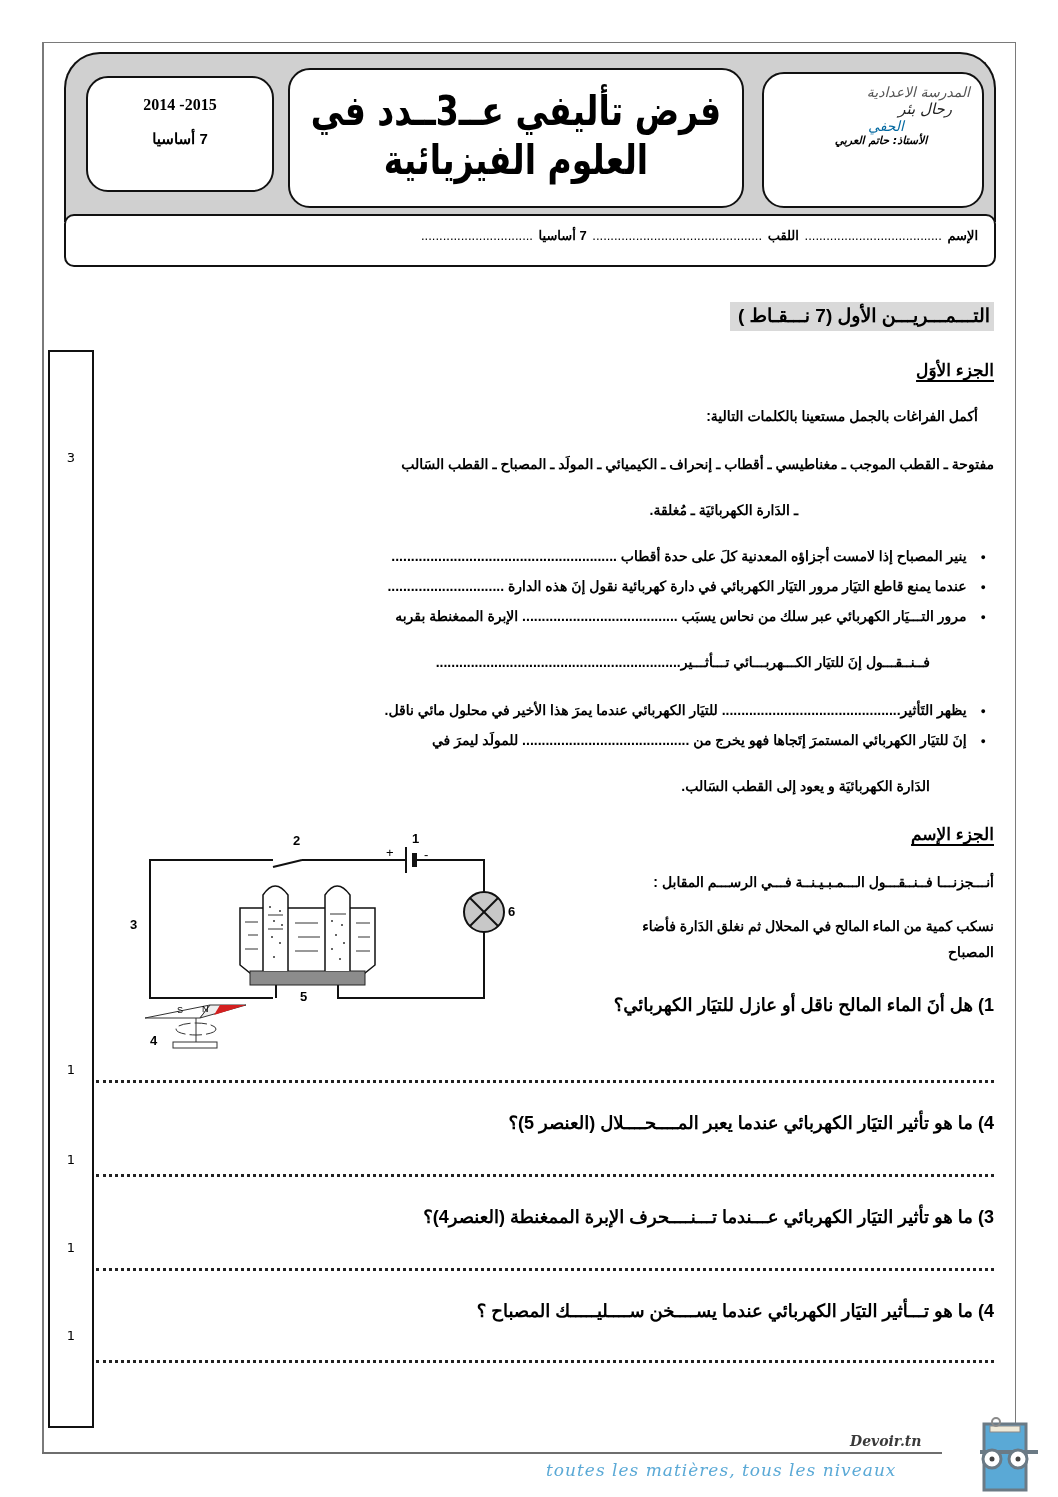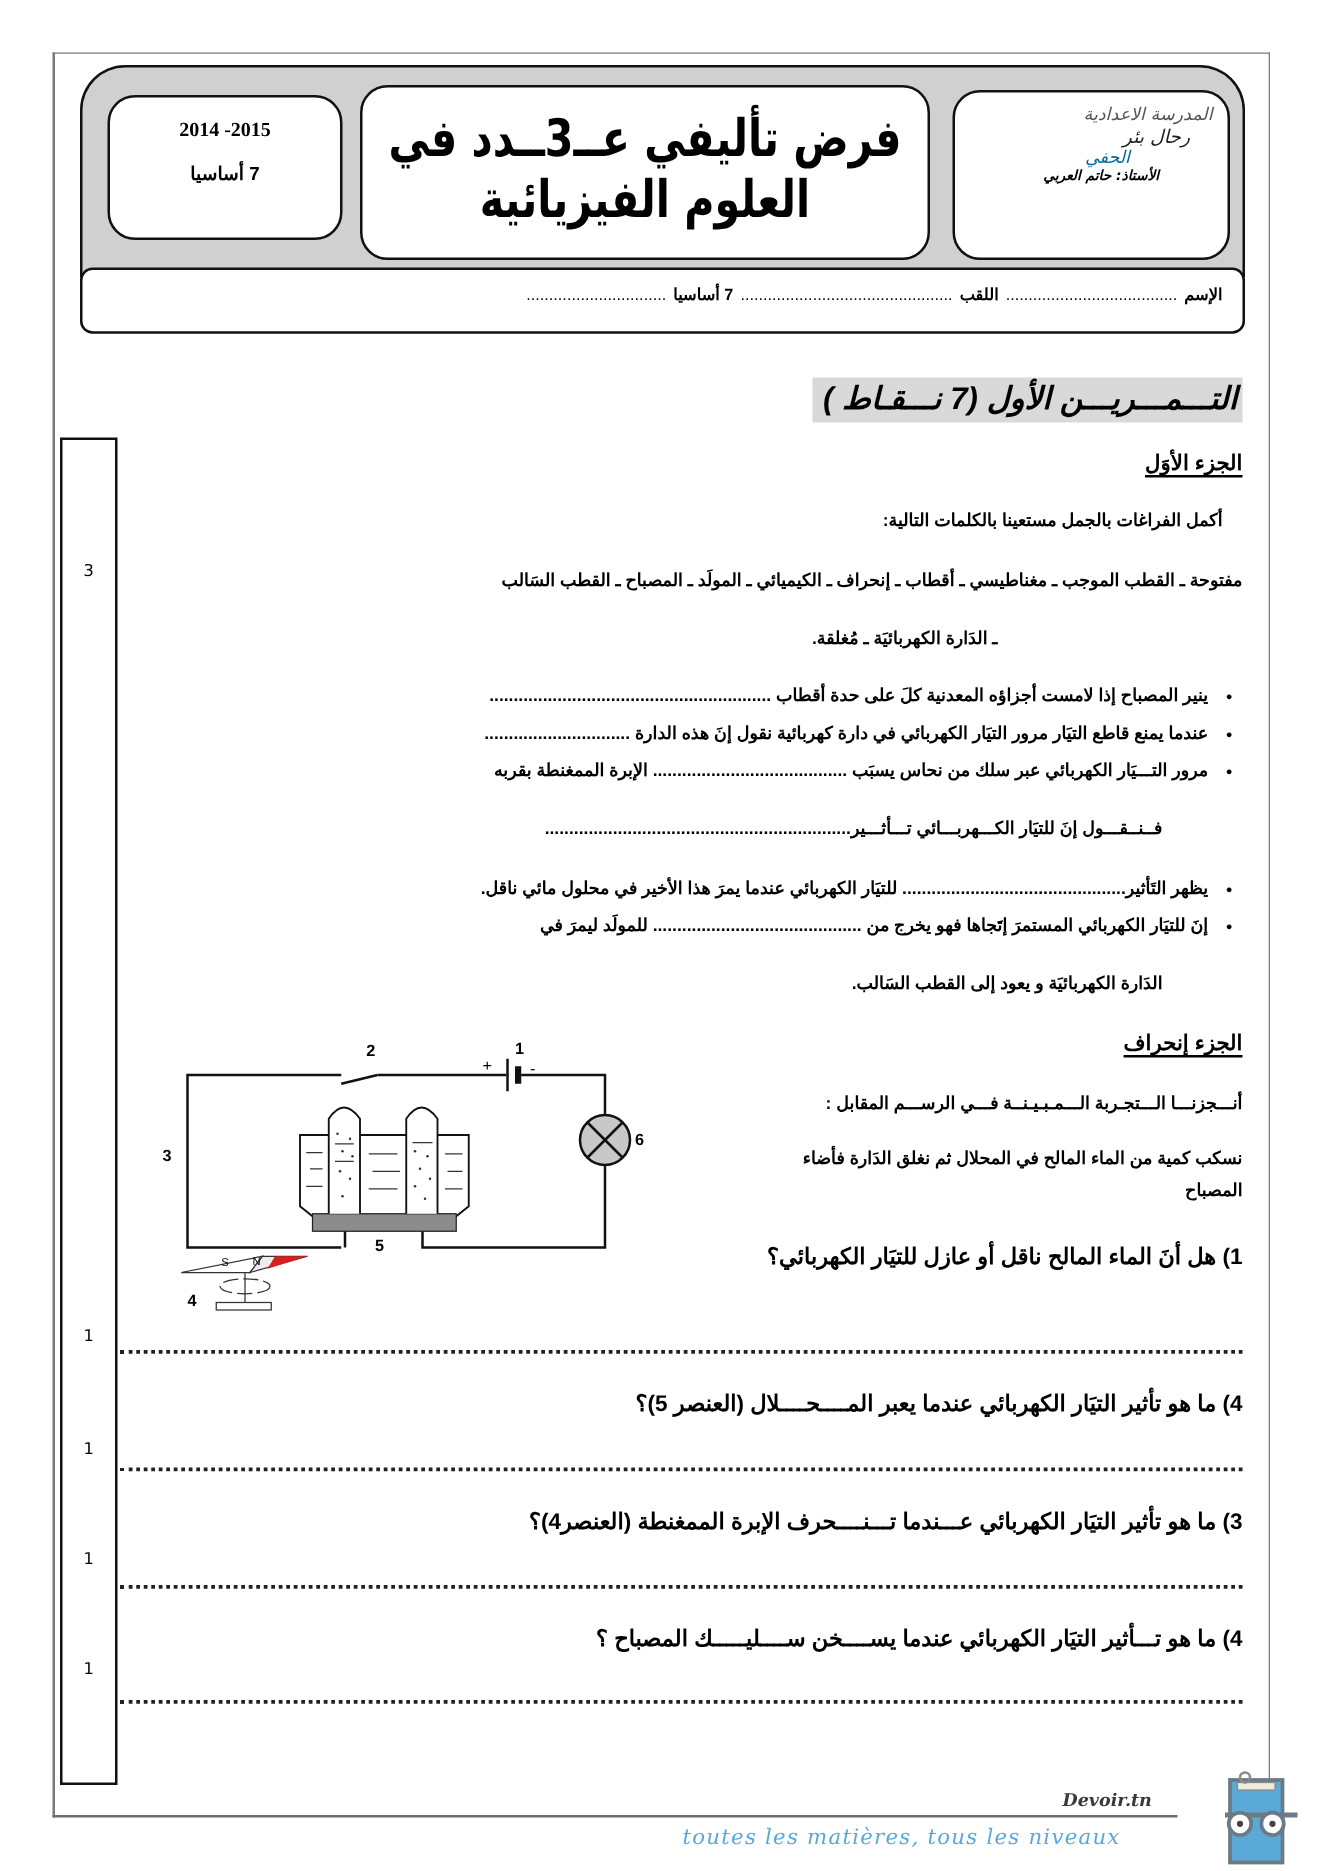--- a/index.html
+++ b/index.html
@@ -33,21 +33,21 @@
     font-family: "Liberation Sans", sans-serif; font-weight: bold; font-size: 13px; white-space: nowrap; }
   .name-bar span { margin-left: 2px; }
   .dots { font-weight: normal; letter-spacing: 0px; }
 
   
   .score-col { position: absolute; left: 48px; top: 350px; width: 46px; height: 1078px; border: 2px solid #111; }
   .score { position: absolute; left: 0; width: 100%; text-align: center; font-family: "DejaVu Sans", sans-serif; font-size: 13px; }
 
   
   .rtl { direction: rtl; position: absolute; font-family: "Liberation Sans", sans-serif; font-weight: bold; white-space: nowrap; }
-  .ex-title { right: 64px; top: 302px; font-size: 25px; background: #d9d9d9; padding: 2px 4px 4px 8px; font-style: italic; }
+  .ex-title { right: 64px; top: 302px; font-size: 19px; background: #d9d9d9; padding: 2px 4px 4px 8px; }
   .part-title { font-size: 17px; text-decoration: underline; text-decoration-thickness: 2px; text-underline-offset: 4px; }
   .t14 { font-size: 14px; }
   .t15 { font-size: 18px; font-weight: bold; }
   .bullet::before { content: "●"; font-size: 9px; margin-left: 14px; vertical-align: middle; }
 
   .dotline { position: absolute; left: 96px; width: 898px; height: 0; border-top: 3px dotted #222; }
 
   
   .diagram { position: absolute; left: 120px; top: 825px; width: 410px; height: 230px; }
   .diagram-label { position: absolute; font-family: "Liberation Sans", sans-serif; font-weight: bold; font-size: 13px; }
@@ -108,22 +108,22 @@
 <div class="rtl t14" style="right:260px; top:502px;">ـ الدَارة الكهربائيَة ـ مُغلقة.</div>
 
 <div class="rtl t14 bullet" style="right:72px; top:548px;">ينير المصباح إذا لامست أجزاؤه المعدنية كلَ على حدة أقطاب ..........................................................</div>
 <div class="rtl t14 bullet" style="right:72px; top:578px;">عندما يمنع قاطع التيَار مرور التيَار الكهربائي في دارة كهربائية نقول إنَ هذه الدارة ..............................</div>
 <div class="rtl t14 bullet" style="right:72px; top:608px;">مرور التـــيَار الكهربائي عبر سلك من نحاس يسبَب ........................................ الإبرة الممغنطة  بقربه</div>
 <div class="rtl t14" style="right:128px; top:654px;">فــنــقـــول إنَ للتيَار الكـــهربـــائي تـــأثـــير...............................................................</div>
 <div class="rtl t14 bullet" style="right:72px; top:702px;">يظهر التَأثير.............................................. للتيَار الكهربائي عندما يمرَ هذا الأخير في محلول مائي ناقل.</div>
 <div class="rtl t14 bullet" style="right:72px; top:732px;">إنَ للتيَار الكهربائي المستمرَ إتَجاها فهو يخرج من ........................................... للمولَد ليمرَ في</div>
 <div class="rtl t14" style="right:128px; top:778px;">الدَارة الكهربائيَة و يعود إلى القطب السَالب.</div>
 
-<div class="rtl part-title" style="right:64px; top:824px;">الجزء إنحراف</div>
-<div class="rtl t14" style="right:64px; top:874px;">أنـــجزنـــا الـــتجـربة الـــمـبـيـنــة فـــي الرســـم المقابل :</div>
+<div class="rtl part-title" style="right:64px; top:824px;">الجزء الإسم</div>
+<div class="rtl t14" style="right:64px; top:874px;">أنـــجزنـــا فــنــقـــول الـــمـبـيـنــة فـــي الرســـم المقابل :</div>
 <div class="rtl t14" style="right:64px; top:918px;">نسكب كمية من الماء المالح في  المحلال  ثم نغلق الدَارة فأضاء</div>
 <div class="rtl t14" style="right:64px; top:944px;">المصباح</div>
 
 <div class="rtl t15" style="right:64px; top:994px;">1) هل أنَ الماء المالح ناقل أو عازل للتيَار الكهربائي؟</div>
 <div class="dotline" style="top:1080px;"></div>
 <div class="rtl t15" style="right:64px; top:1112px;">4) ما هو تأثير التيَار الكهربائي عندما يعبر  المــــحــــلال  (العنصر 5)؟</div>
 <div class="dotline" style="top:1174px;"></div>
 <div class="rtl t15" style="right:64px; top:1206px;">3) ما هو تأثير التيَار الكهربائي عـــندما تـــنــــحرف الإبرة الممغنطة (العنصر4)؟</div>
 <div class="dotline" style="top:1268px;"></div>
 <div class="rtl t15" style="right:64px; top:1300px;">4) ما هو تـــأثير التيَار الكهربائي عندما يســــخن ســــليـــــك المصباح  ؟</div>

